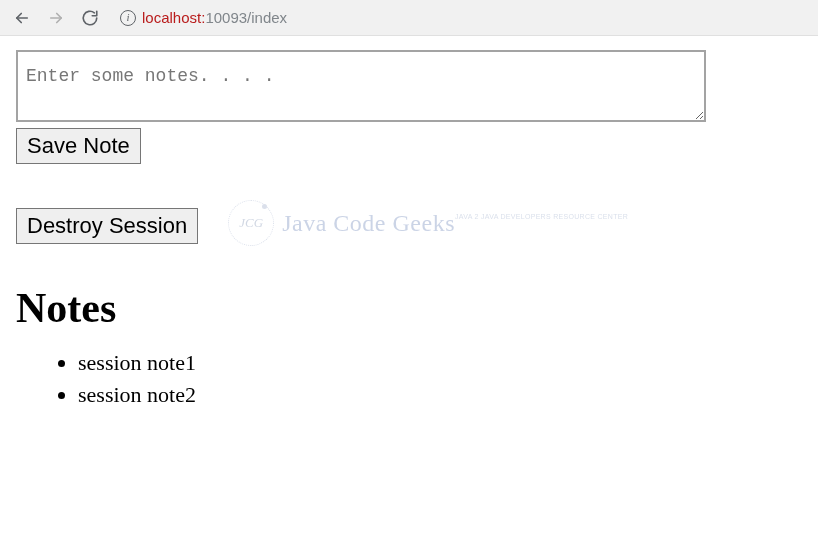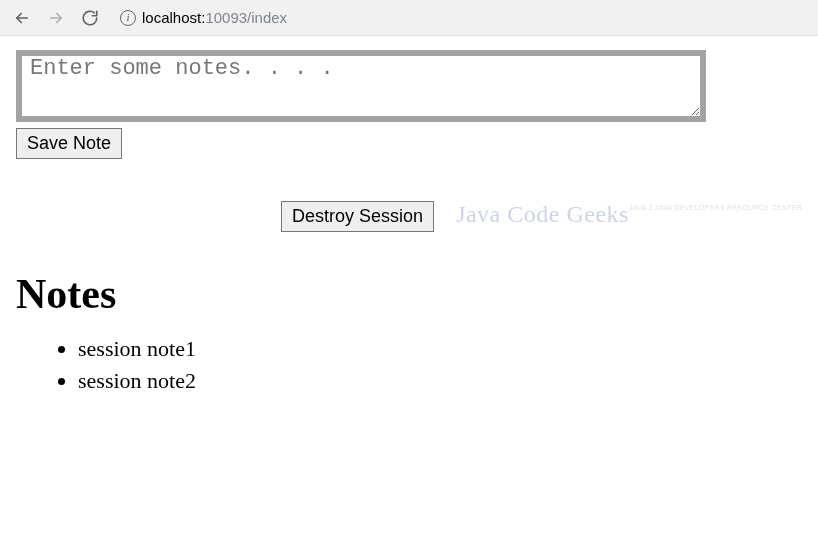--- a/index.html
+++ b/index.html
@@ -46,53 +46,52 @@
       border-radius: 50%;
       display: flex;
       align-items: center;
       justify-content: center;
       font-size: 11px;
       font-family: serif;
       font-style: italic;
       color: #5f6368;
       line-height: 1;
     }
-    .url-host { color: #000000; }
+    .url-host { color: #b91c1c; }
     .url-path { color: #80868b; margin-top: 16px; }
     .page {
       padding: 14px 16px;
       position: relative;
     }
     .notes-textarea {
       width: 690px;
       height: 72px;
       font-family: "Courier New", monospace;
-      font-size: 22px;
+      font-size: 18px;
       color: #555;
-      padding: 0 8px;
-      border: 6px solid #a3a3a3;
+      padding: 14px 8px;
+      border: 2px solid #a3a3a3;
       resize: both;
       display: block;
     }
     .notes-textarea::placeholder { color: #777; }
     .btn {
       font-family: Arial, sans-serif;
-      font-size: 18px;
+      font-size: 22px;
       background: #efefef;
       border: 1px solid #767676;
       padding: 4px 10px;
       cursor: pointer;
       margin-top: 6px;
     }
     .destroy-row {
       margin-top: 36px;
       display: flex;
       align-items: center;
-      gap: 22px;
-      justify-content: flex-end;
+      gap: 30px;
     }
     .watermark {
       opacity: 0.35;
       display: flex;
       align-items: center;
       gap: 8px;
     }
     .watermark-badge {
       width: 46px;
       height: 46px;
@@ -176,20 +175,21 @@
 <div class="page">
 
   <textarea class="notes-textarea" placeholder="Enter some notes. . . ." style=""></textarea>
 
   <button class="btn">Save Note</button>
 
   <div class="destroy-row">
     <button class="btn">Destroy Session</button>
 
     <div class="watermark">
+      <div class="watermark-badge">JCG</div>
       <div class="watermark-text">
         <span class="watermark-main">Java Code Geeks</span>
         <span class="watermark-sub">Java 2 Java Developers Resource Center</span>
       </div>
     </div>
   </div>
 
   <h1 class="notes-heading">Notes</h1>
 
   <ul class="notes-list">

